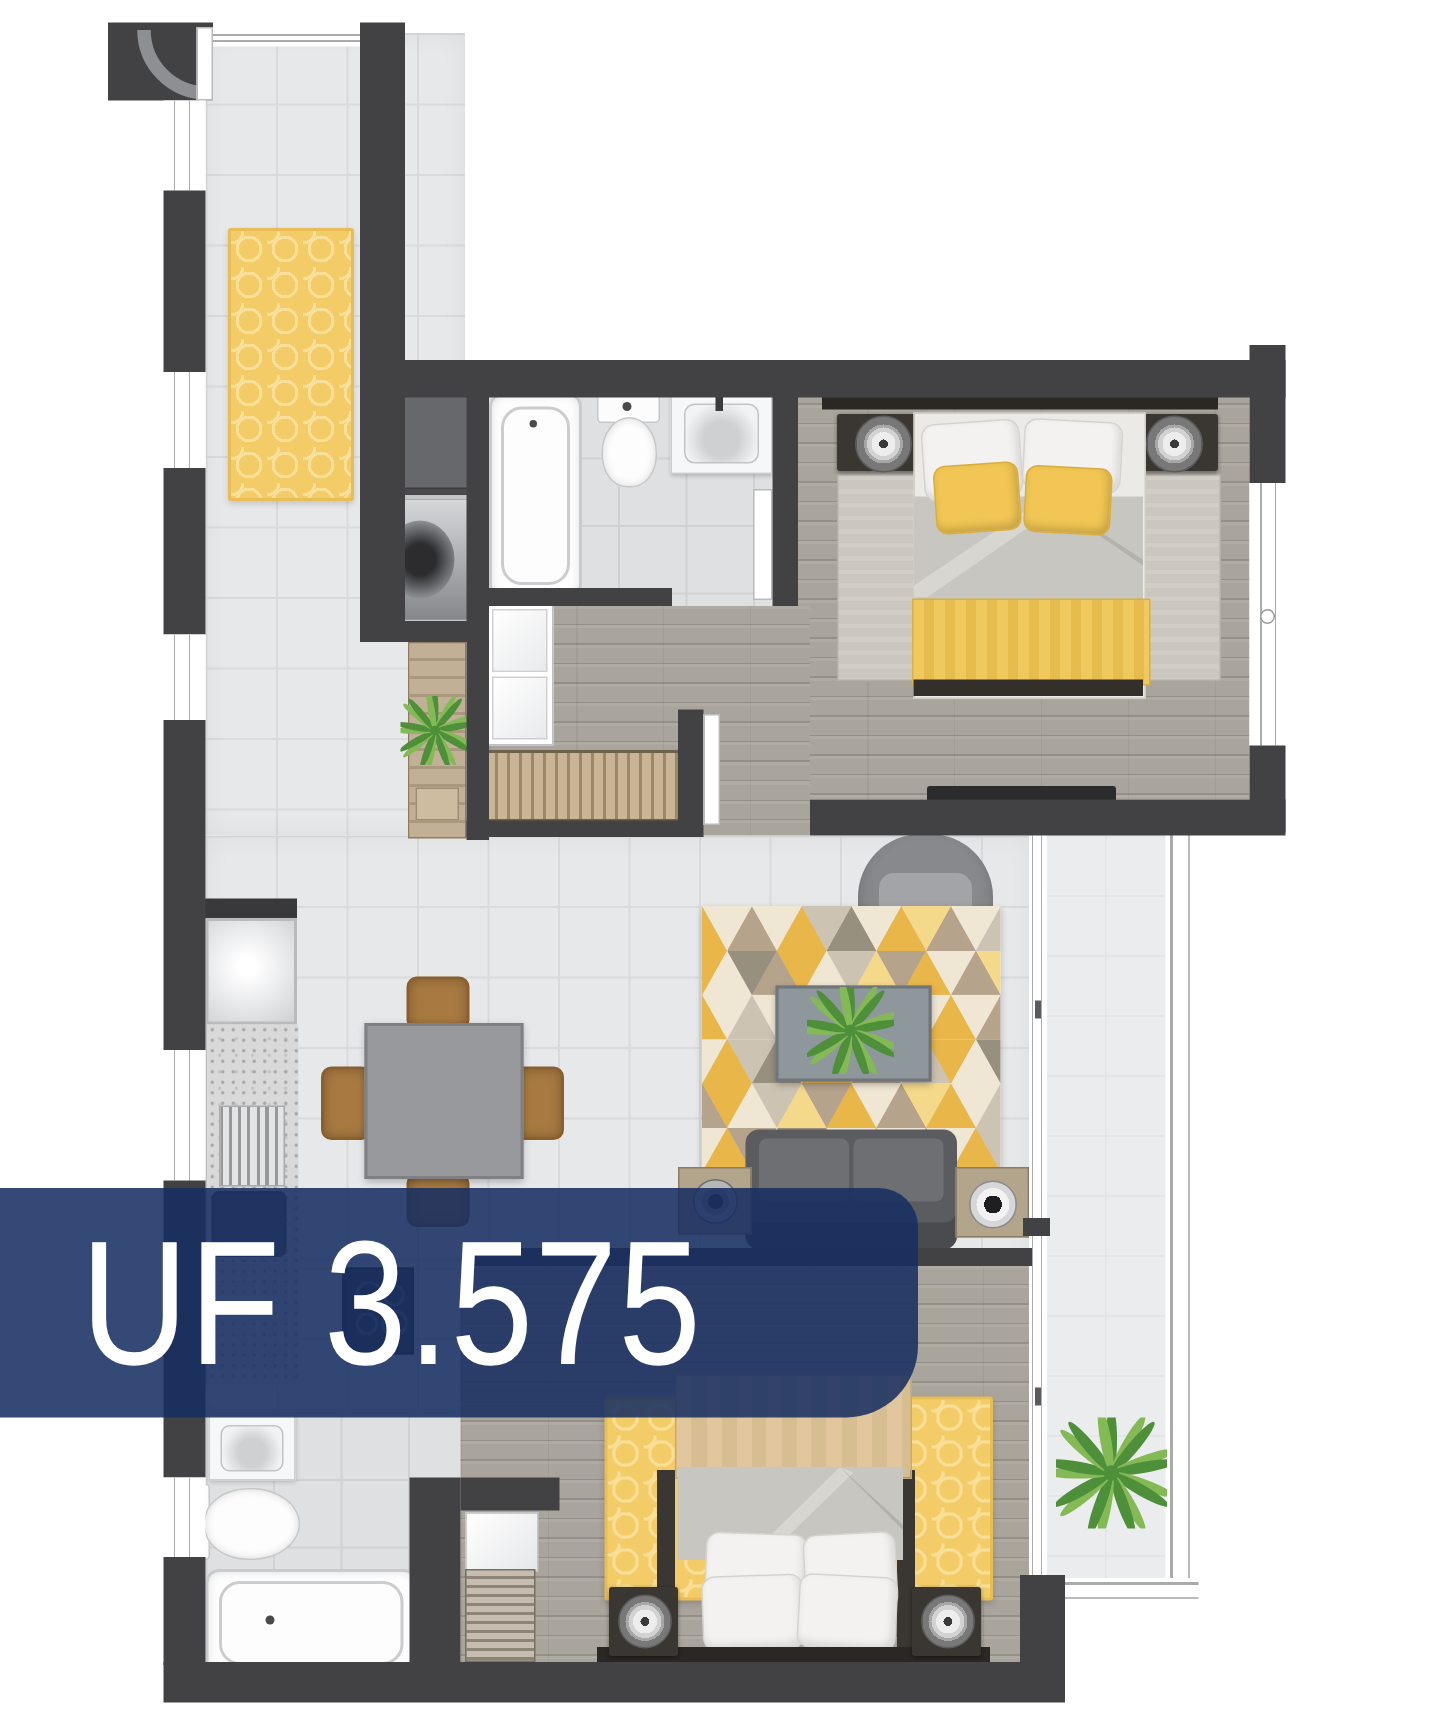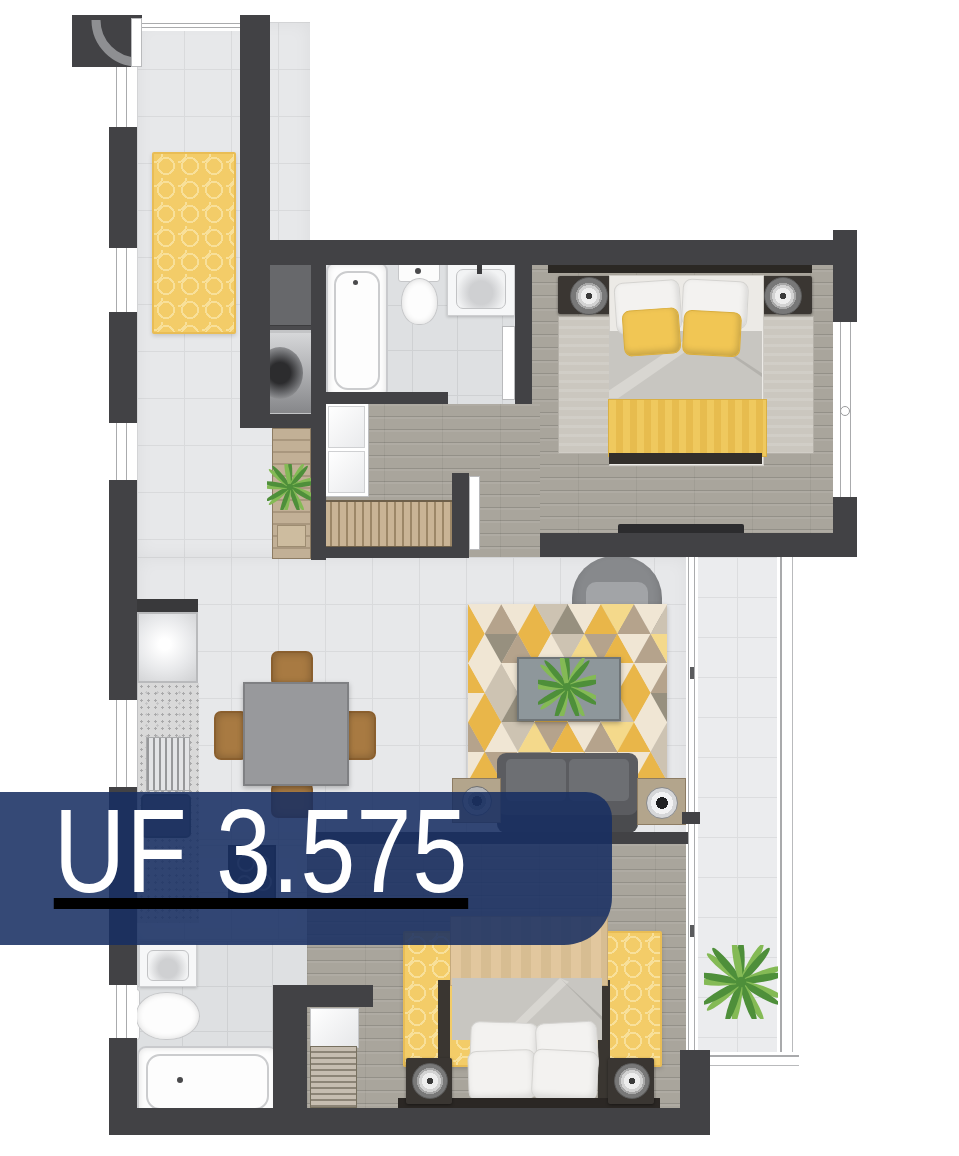--- a/index.html
+++ b/index.html
@@ -31,21 +31,21 @@
   .fixture{background:#fdfdfd;border:2px solid #c9cacd;border-radius:9px;box-shadow:inset 0 0 6px rgba(0,0,0,.12);}
   .pillow{background:#f3f2f0;border:1px solid #d4d3d0;border-radius:9px;box-shadow:inset -2px -3px 6px rgba(0,0,0,.12);}
   .nstand{background:#3a3632;border-radius:2px;box-shadow:0 1px 3px rgba(0,0,0,.4);}
   .lamp{border-radius:50%;background:radial-gradient(circle,#3a3a3a 0 3px,#ededed 3px 8px,#d2d2d2 8px 11px,#a7a7a7 11px 13px,#787878 13px 100%);border:1px solid #5c5c5c;}
   .chair{background:var(--chair-wood);border:2px solid #8a5f2e;border-radius:7px;box-shadow:inset 0 0 8px rgba(0,0,0,.25);}
   .granite{background-color:var(--counter);
         background-image:radial-gradient(#a9a9aa 1px,transparent 1.4px),radial-gradient(#c4c4c5 1px,transparent 1.4px);
         background-size:7px 7px,11px 11px;background-position:0 0,3px 4px;border-left:1px solid #bfc0c2;}
   .tri{position:absolute;}
   .fold{position:absolute;inset:0;}
-  #banner{background:var(--banner-bg);border-radius:0 26px 48px 0;display:flex;align-items:flex-start;text-decoration:underline;}
+  #banner{background:var(--banner-bg);border-radius:0 26px 48px 0;display:flex;align-items:center;}
   #banner-text{color:var(--banner-text);font-size:118px;font-weight:400;letter-spacing:1px;
         transform:scaleX(.84);transform-origin:left center;padding-left:64px;line-height:1;}
   .glass{background:#fff;background-image:linear-gradient(90deg,transparent 2px,var(--glass-line) 2px,var(--glass-line) 3px,transparent 3px,transparent 8px,var(--glass-line) 8px,var(--glass-line) 9px,transparent 9px);}
   .rail{background:#fff;}
   .railV{background-image:linear-gradient(90deg,transparent 3px,#a9aaac 3px,#a9aaac 5px,transparent 5px,transparent 15px,#b9babc 15px,#b9babc 16px,transparent 16px);}
   .railH{background-image:linear-gradient(180deg,transparent 3px,#a9aaac 3px,#a9aaac 5px,transparent 5px,transparent 13px,#b9babc 13px,#b9babc 14px,transparent 14px);}
   .slatsV{background:repeating-linear-gradient(90deg,#c9b495 0 6px,#9c8767 6px 8px);border:2px solid #6e604a;}
   .slatsH{background:repeating-linear-gradient(180deg,#c6bdb0 0 4px,#8c8476 4px 6px);border:1px solid #77705f;}
 </style>
 </head>

